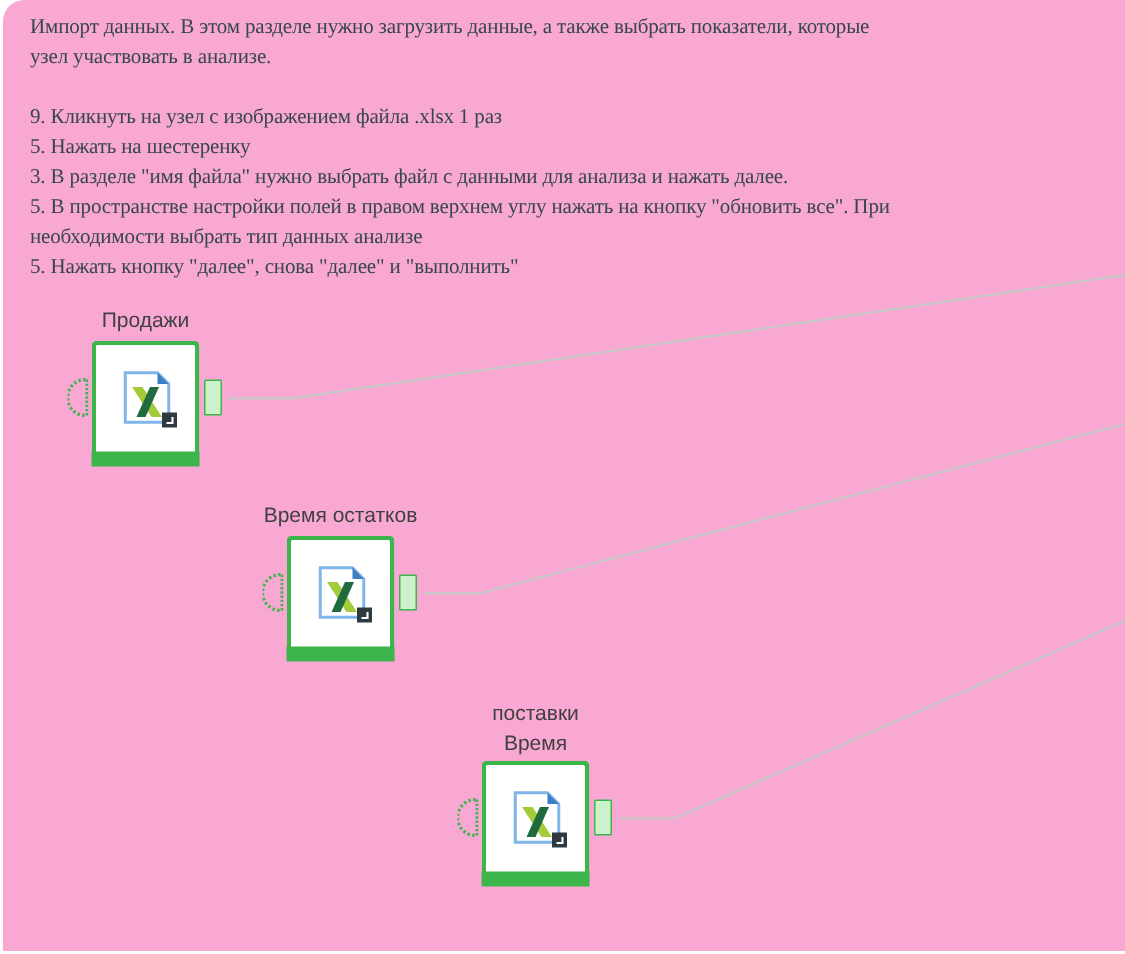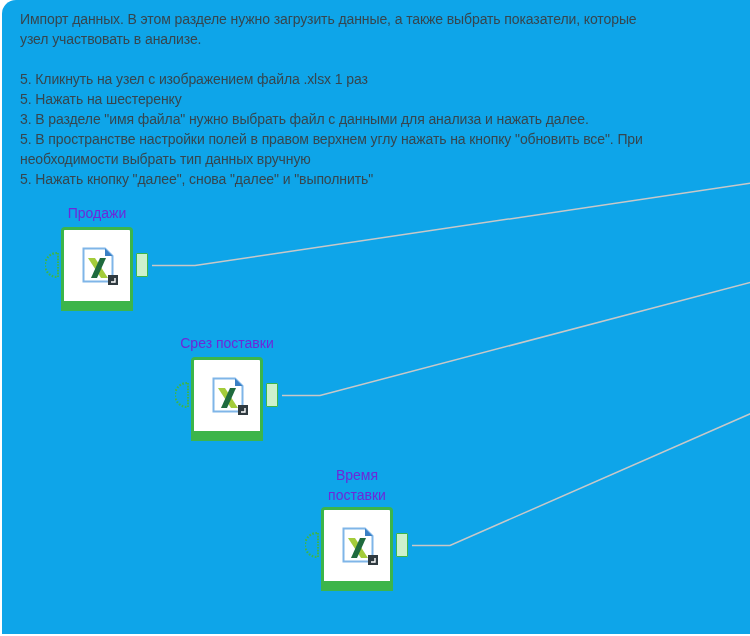--- a/index.html
+++ b/index.html
@@ -1,30 +1,30 @@
 <!DOCTYPE html>
 <html><head>
 <meta charset="utf-8">
 <style>
   html, body { margin: 0; padding: 0; background: #ffffff; }
   body { width: 750px; height: 636px; position: relative; overflow: hidden; font-family: "Liberation Sans", "DejaVu Sans", sans-serif; }
   .canvas {
     position: absolute; left: 2px; top: 0; width: 748px; height: 634px;
-    background: #0ea5e9; border-top-left-radius: 14px; overflow: hidden;
+    background: #f9a8d4; border-top-left-radius: 14px; overflow: hidden; font-family: Liberation Serif, serif;
   }
   .note {
     position: absolute; left: 18px; top: 9px; width: 730px;
     color: #36464f; font-size: 14px; line-height: 20px; letter-spacing: -0.1px;
   }
   .note p { margin: 0; white-space: pre-wrap; }
   .note .gap { height: 20px; }
   svg.links { position: absolute; left: 0; top: 0; width: 750px; height: 636px; pointer-events: none; }
   .node { position: absolute; }
   .node-label {
-    position: absolute; color: #6d28d9; font-size: 14px; line-height: 20px;
+    position: absolute; color: #404040; font-size: 14px; line-height: 20px;
     text-align: center; width: 140px;
   }
   .node-box {
     position: absolute; width: 66px; height: 80px; background: #ffffff;
     border: 3px solid #3cb54a; border-bottom: none; border-radius: 4px 4px 0 0; cursor: pointer;
   }
   .node-bar {
     position: absolute; left: -3px; bottom: -1px; width: 72px; height: 10px; background: #3cb54a;
   }
   .xl-icon { position: absolute; left: 18px; top: 17px; width: 36px; height: 40px; }
@@ -36,25 +36,25 @@
 </style>
 </head>
 <body>
 
 <div class="canvas">
 
   <div class="note">
     <p>Импорт данных. В этом разделе нужно загрузить данные, а также выбрать показатели, которые</p>
     <p>узел участвовать в анализе.</p>
     <div class="gap"></div>
-    <p>5. Кликнуть на узел с изображением файла .xlsx 1 раз</p>
+    <p>9. Кликнуть на узел с изображением файла .xlsx 1 раз</p>
     <p>5. Нажать на шестеренку</p>
     <p>3. В разделе "имя файла" нужно выбрать файл с данными для анализа и нажать далее.</p>
     <p>5. В пространстве настройки полей в правом верхнем углу нажать на кнопку "обновить все". При</p>
-    <p>необходимости выбрать тип данных вручную</p>
+    <p>необходимости выбрать тип данных анализе</p>
     <p>5. Нажать кнопку "далее", снова "далее" и "выполнить"</p>
   </div>
 </div>
 
 <svg class="links" viewBox="0 0 750 636">
   <polyline points="152,265.5 195,265.5 752,183" fill="none" stroke="#c8c8c8" stroke-width="1.5"></polyline>
   <polyline points="282,395.5 320,395.5 752,282" fill="none" stroke="#c8c8c8" stroke-width="1.5"></polyline>
   <polyline points="412,545.5 450,545.5 752,413" fill="none" stroke="#c8c8c8" stroke-width="1.5"></polyline>
 </svg>
 
@@ -72,43 +72,43 @@
       <path d="M24 11 H18 L9 31 H15 Z" fill="#1f6b3e"></path>
       <rect x="26" y="28" width="10" height="10" fill="#2f3a40"></rect>
       <path d="M29 35 H33 V31" fill="none" stroke="#ffffff" stroke-width="1.4"></path>
     </svg>
     <div class="node-bar"></div>
   </div>
   <div class="out-port" style="left:136px;top:253px;"></div>
 </div>
 
 <div class="node" style="left:0;top:0;">
-  <div class="node-label" style="left:157px;top:333px;">Срез поставки</div>
+  <div class="node-label" style="left:157px;top:333px;">Время остатков</div>
   <svg class="in-port" style="left:175px;top:382px;" viewBox="0 0 14 26">
     <path d="M12 1 A12 12 0 0 0 12 25" fill="none" stroke="#3cb54a" stroke-width="2.2" stroke-dasharray="1.6 1.6"></path>
     <line x1="13" y1="1" x2="13" y2="25" stroke="#3cb54a" stroke-width="2" stroke-dasharray="1.6 1.2"></line>
   </svg>
   <div class="node-box" style="left:191px;top:357px;">
     <svg class="xl-icon" viewBox="0 0 36 40">
       <path d="M1.5 1.5 H23 L30.5 9 V34.5 H1.5 Z" fill="#ffffff" stroke="#7fb5e8" stroke-width="2"></path>
       <path d="M23 1.5 L30.5 9 H23 Z" fill="#3a7fc4"></path>
       <path d="M6 11 H13 L26 31 H19 Z" fill="#a4cc3a"></path>
       <path d="M24 11 H18 L9 31 H15 Z" fill="#1f6b3e"></path>
       <rect x="26" y="28" width="10" height="10" fill="#2f3a40"></rect>
       <path d="M29 35 H33 V31" fill="none" stroke="#ffffff" stroke-width="1.4"></path>
     </svg>
     <div class="node-bar"></div>
   </div>
   <div class="out-port" style="left:266px;top:383px;"></div>
 </div>
 
 <div class="node" style="left:0;top:0;">
   <div class="node-label" style="left:287px;top:465px;">
+    <div>поставки</div>
     <div>Время</div>
-    <div>поставки</div>
   </div>
   <svg class="in-port" style="left:305px;top:532px;" viewBox="0 0 14 26">
     <path d="M12 1 A12 12 0 0 0 12 25" fill="none" stroke="#3cb54a" stroke-width="2.2" stroke-dasharray="1.6 1.6"></path>
     <line x1="13" y1="1" x2="13" y2="25" stroke="#3cb54a" stroke-width="2" stroke-dasharray="1.6 1.2"></line>
   </svg>
   <div class="node-box" style="left:321px;top:507px;">
     <svg class="xl-icon" viewBox="0 0 36 40">
       <path d="M1.5 1.5 H23 L30.5 9 V34.5 H1.5 Z" fill="#ffffff" stroke="#7fb5e8" stroke-width="2"></path>
       <path d="M23 1.5 L30.5 9 H23 Z" fill="#3a7fc4"></path>
       <path d="M6 11 H13 L26 31 H19 Z" fill="#a4cc3a"></path>

